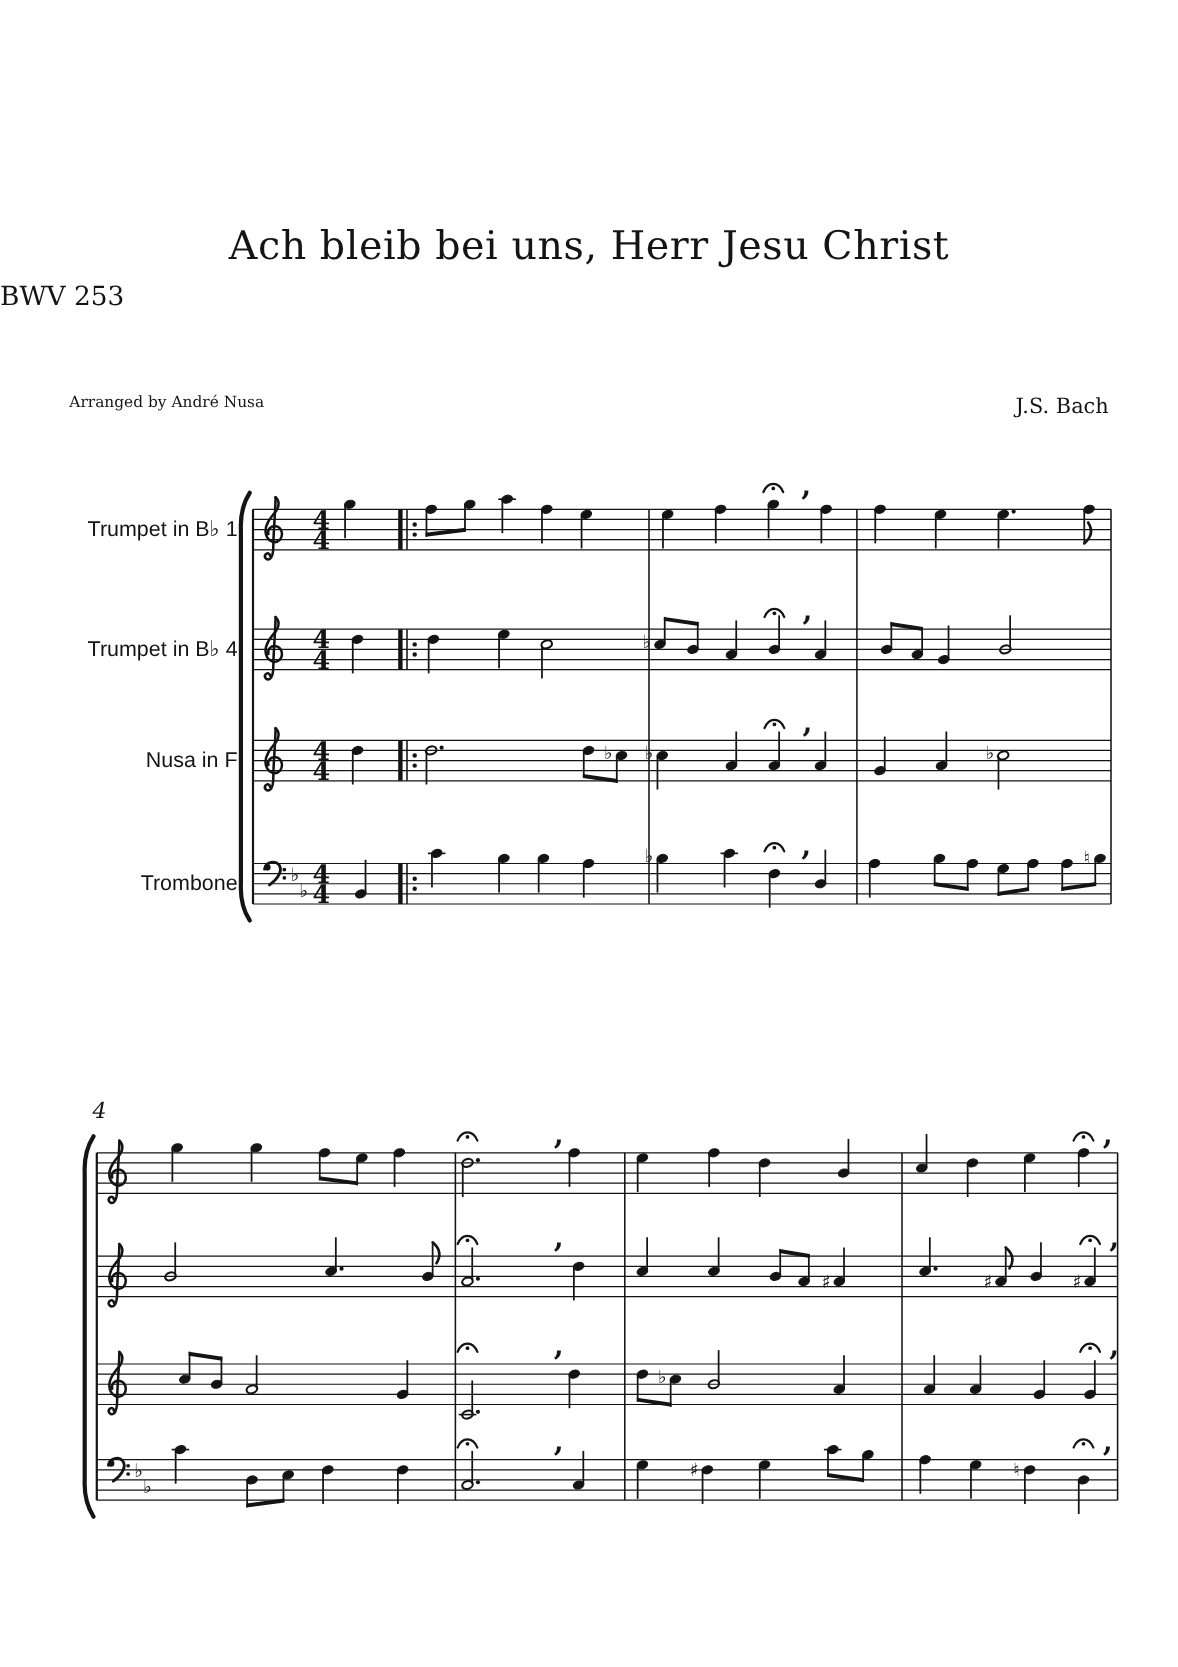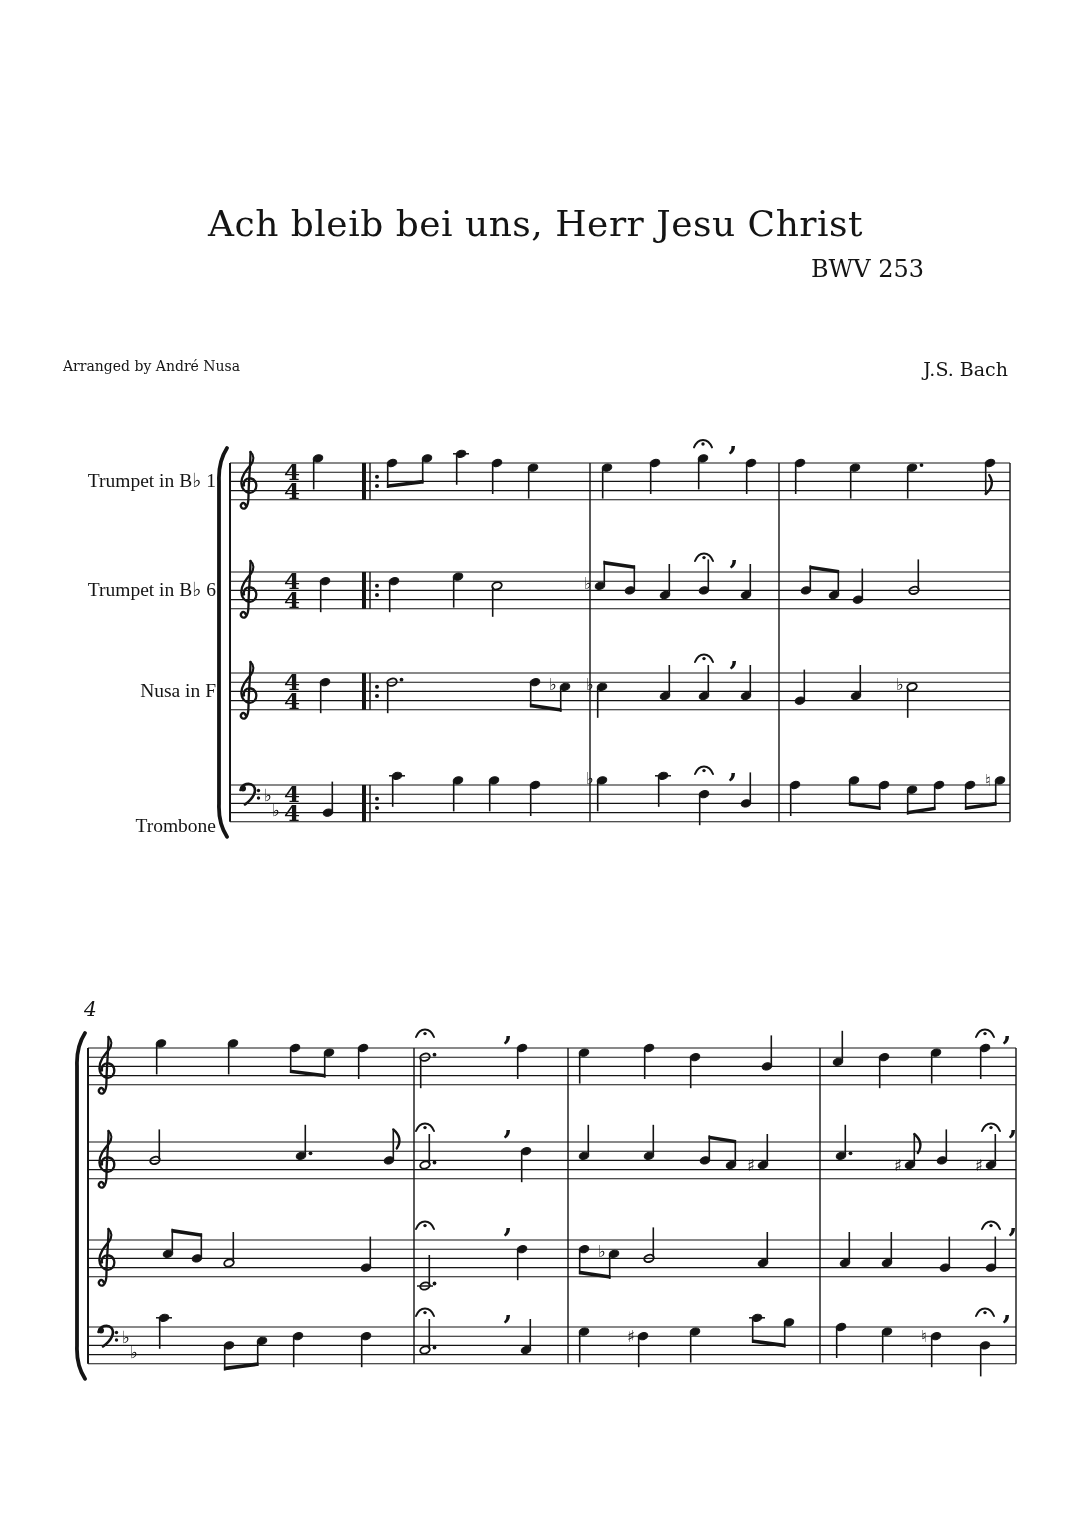--- a/index.html
+++ b/index.html
@@ -1,41 +1,41 @@
 <!DOCTYPE html>
 <html><head>
 <meta charset="utf-8">
 <style>
   html,body{margin:0;padding:0}
   body{width:1071px;height:1515px;position:relative;background:#ffffff;
        font-family:"DejaVu Serif", serif;color:#141414;overflow:hidden}
   .abs{position:absolute}
   #title{top:203px;left:0;width:1071px;text-align:center;font-size:36px;letter-spacing:.5px}
-  #subtitle{top:255px;left:16px;width:908px;text-align:right;font-size:24px}
+  #subtitle{top:255px;left:0;width:908px;text-align:left;font-size:24px}
   #arranger{top:358px;left:63px;font-size:14px}
   #composer{top:358px;right:63px;font-size:19px;text-align:right}
   .inst{left:0;width:216px;text-align:right;font-size:19.5px;line-height:24px;
-        font-family:Liberation Serif, serif}
+        font-family:Liberation Sans, sans-serif}
   #inst-0{top:469px}
   #inst-1{top:578px}
   #inst-2{top:679px}
-  #inst-3{top:814px}
+  #inst-3{top:791px}
   #measure-number{top:997px;left:84px;font-size:20px;font-style:italic}
   #score{top:0;left:0}
 </style>
 </head>
 <body>
 
 <div class="abs" id="title">Ach bleib bei uns, Herr Jesu Christ</div>
 <div class="abs" id="subtitle">BWV 253</div>
 <div class="abs" id="arranger">Arranged by André Nusa</div>
 <div class="abs" id="composer">J.S. Bach</div>
 
 <div class="abs inst" id="inst-0">Trumpet in B♭ 1</div>
-<div class="abs inst" id="inst-1">Trumpet in B♭ 6</div>
+<div class="abs inst" id="inst-1">Trumpet in B♭ 4</div>
 <div class="abs inst" id="inst-2">Nusa in F</div>
 <div class="abs inst" id="inst-3">Trombone</div>
 
 <div class="abs" id="measure-number">4</div>
 
 <svg class="abs" id="score" width="1071" height="1515" viewBox="0 0 1071 1515">
     <g>
       <path d="M 227,448 C 220,459 218.5,469 219,481
     L 219,803.8 C 218.5,815.8 220,825.8 227,836.8" stroke="#141414" stroke-width="3.8" fill="none" stroke-linecap="round"></path>
       <line x1="230" y1="463" x2="230" y2="821.8" stroke="#141414" stroke-width="2"></line>

